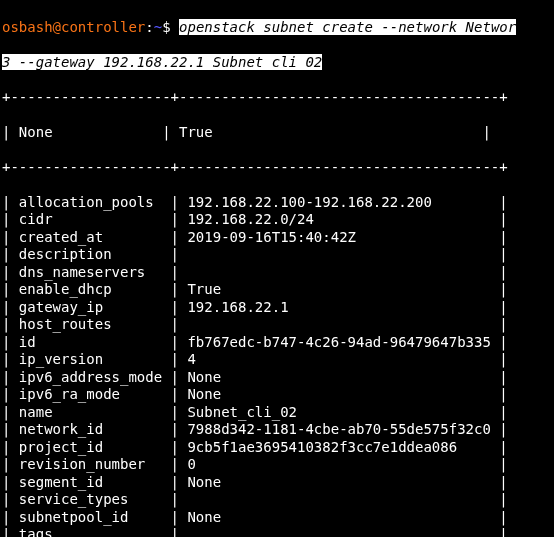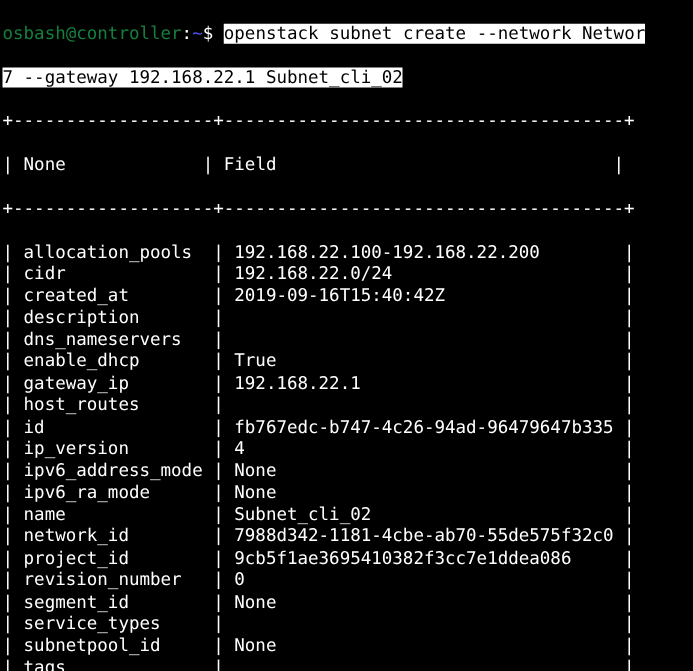--- a/index.html
+++ b/index.html
@@ -12,36 +12,36 @@
     line-height: 1.25;
     width: 554px;
     height: 537px;
     overflow: hidden;
   }
   .terminal {
     padding: 1px 2px;
     white-space: pre;
     position: relative;
   }
-  .prompt-user { color: #15803d; }
+  .prompt-user { color: #f97316; }
   .prompt-path { color: #5555FF; }
   .prompt-text { color: #ffffff; }
   
-  .typed-cmd { color: #000000; background: #ffffff; }
+  .typed-cmd { color: #000000; background: #ffffff; font-style: italic; }
   .row { }
   .border-row { color: #ffffff; }
 </style>
 </head>
 <body>
 
 <div class="terminal">
 <div class="row"><span class="prompt-user">osbash@controller</span><span class="prompt-text">:</span><span class="prompt-path">~</span><span class="prompt-text">$ </span><span class="typed-cmd">openstack subnet create --network Networ</span></div>
-<div class="row"><span class="typed-cmd">7 --gateway 192.168.22.1 Subnet_cli_02</span></div>
+<div class="row"><span class="typed-cmd">3 --gateway 192.168.22.1 Subnet_cli_02</span></div>
 <div class="border-row">+-------------------+--------------------------------------+</div>
-<div class="row">| <span>None</span>             | <span>Field</span>                                |</div>
+<div class="row">| <span>None</span>             | <span>True</span>                                |</div>
 <div class="border-row">+-------------------+--------------------------------------+</div>
 <div id="table-body"><div class="row">| allocation_pools  | 192.168.22.100-192.168.22.200        |</div><div class="row">| cidr              | 192.168.22.0/24                      |</div><div class="row">| created_at        | 2019-09-16T15:40:42Z                 |</div><div class="row">| description       |                                      |</div><div class="row">| dns_nameservers   |                                      |</div><div class="row">| enable_dhcp       | True                                 |</div><div class="row">| gateway_ip        | 192.168.22.1                         |</div><div class="row">| host_routes       |                                      |</div><div class="row">| id                | fb767edc-b747-4c26-94ad-96479647b335 |</div><div class="row">| ip_version        | 4                                    |</div><div class="row">| ipv6_address_mode | None                                 |</div><div class="row">| ipv6_ra_mode      | None                                 |</div><div class="row">| name              | Subnet_cli_02                        |</div><div class="row">| network_id        | 7988d342-1181-4cbe-ab70-55de575f32c0 |</div><div class="row">| project_id        | 9cb5f1ae3695410382f3cc7e1ddea086     |</div><div class="row">| revision_number   | 0                                    |</div><div class="row">| segment_id        | None                                 |</div><div class="row">| service_types     |                                      |</div><div class="row">| subnetpool_id     | None                                 |</div><div class="row">| tags              |                                      |</div></div>
 
 
 
 
 
 </div>
 
 </body></html>

